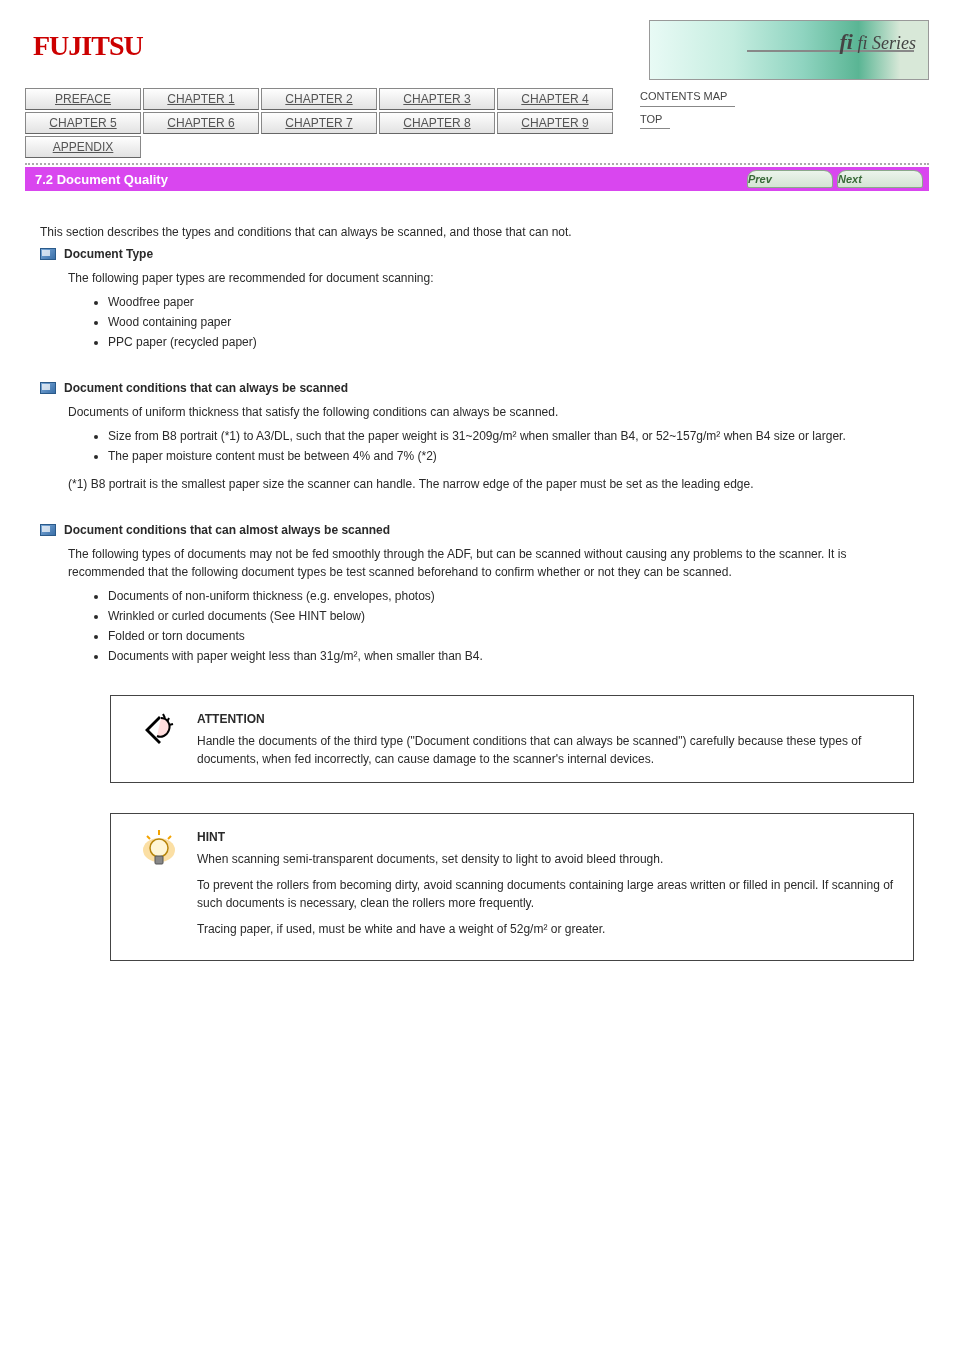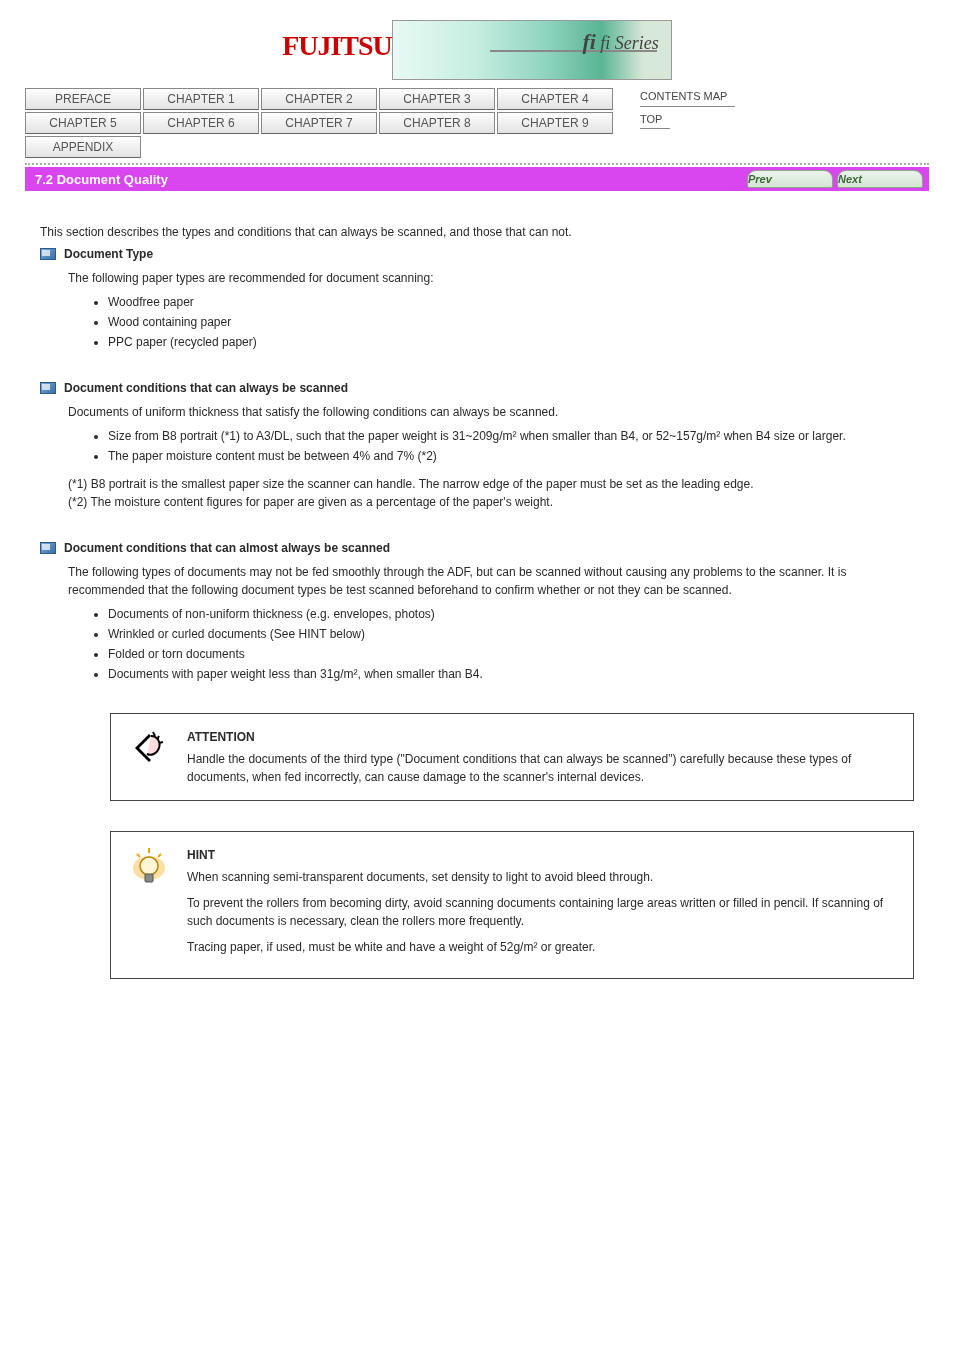--- a/index.html
+++ b/index.html
@@ -7,23 +7,23 @@
     margin: 0;
     padding: 0;
     font-family: Arial, sans-serif;
     font-size: 13px;
     color: #333;
     background: #fff;
     width: 954px;
   }
   .header {
     display: flex;
-    justify-content: center;
+    justify-content: space-between;
     align-items: flex-start;
-    padding: 20px 25px 0 25px;
+    padding: 20px 25px 0 33px;
   }
   .logo { margin-top: 10px; }
   .logo-text {
     font-family: Georgia, serif;
     font-size: 28px;
     font-weight: bold;
     color: #cc0000;
     letter-spacing: -1px;
     position: relative;
   }
@@ -70,20 +70,21 @@
     border: 1px solid #888;
     border-bottom: 1px solid #666;
     color: #555;
     font-size: 12px;
     font-family: 'Trebuchet MS', sans-serif;
     text-align: center;
     line-height: 20px;
     cursor: pointer;
     margin-right: 2px;
     margin-bottom: 2px;
+    text-decoration: underline;
   }
   .side-links {
     flex: 1;
     padding-left: 15px;
     font-size: 11px;
     line-height: 1.6;
     color: #444;
   }
   .side-links .underline {
     border-bottom: 1px solid #888;
@@ -157,21 +158,21 @@
     left: 2px; top: 2px; right: 6px; bottom: 4px;
     background: #fff;
     opacity: .7;
   }
   .group-desc { margin-left: 28px; margin-bottom: 6px; }
   .bullets { list-style: disc; margin: 0 0 0 56px; padding: 0; }
   .bullets li { margin: 2px 12px; font-size: 12px; }
   .note-box {
     border: 1px solid #444;
     margin: 30px 0 20px 70px;
-    padding: 14px 18px 14px 18px;
+    padding: 14px 18px 14px 28px;
     display: flex;
     gap: 18px;
     align-items: flex-start;
   }
   .note-box .icon-cell { width: 40px; flex-shrink: 0; }
   .note-box .text-cell { flex: 1; font-size: 12px; line-height: 1.5; }
   .attention-icon svg, .hint-icon svg { display: block; }
   .hint-box .text-cell p { margin: 0 0 8px 0; }
 </style>
 </head>
@@ -238,21 +239,20 @@
       <span class="blue-icon"></span>
       <span>Document conditions that can always be scanned</span>
     </div>
     <div class="group-desc">Documents of uniform thickness that satisfy the following conditions can always be scanned.</div>
     <ul class="bullets">
       <li>Size from B8 portrait (*1) to A3/DL, such that the paper weight is 31~209g/m² when smaller than B4, or 52~157g/m² when B4 size or larger.</li>
       <li>The paper moisture content must be between 4% and 7% (*2)</li>
     </ul>
     <div style="margin:10px 0 0 28px">
       <div>(*1) B8 portrait is the smallest paper size the scanner can handle. The narrow edge of the paper must be set as the leading edge.</div>
-      <div>(*2) The moisture content figures for paper are given as a percentage of the paper's weight.</div>
     </div>
   </div>
 
   <div class="group">
     <div class="group-head">
       <span class="blue-icon"></span>
       <span>Document conditions that can almost always be scanned</span>
     </div>
     <div class="group-desc">The following types of documents may not be fed smoothly through the ADF, but can be scanned without causing any problems to the scanner. It is recommended that the following document types be test scanned beforehand to confirm whether or not they can be scanned.</div>
     <ul class="bullets">

